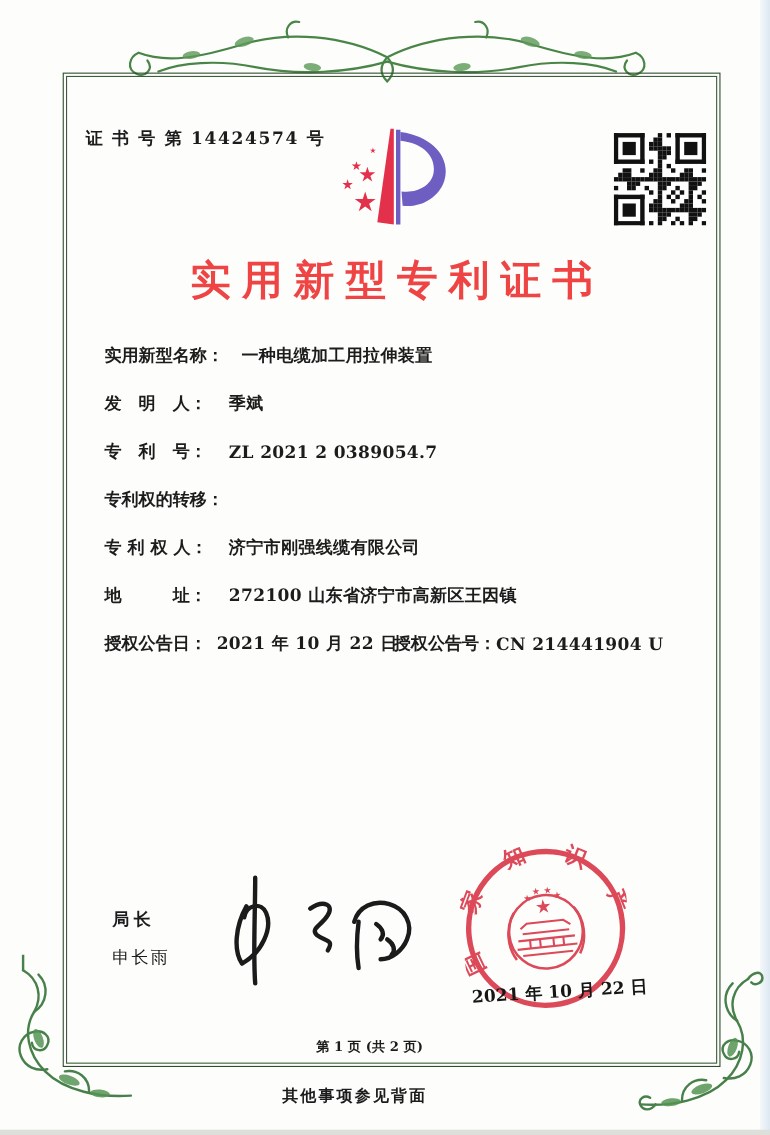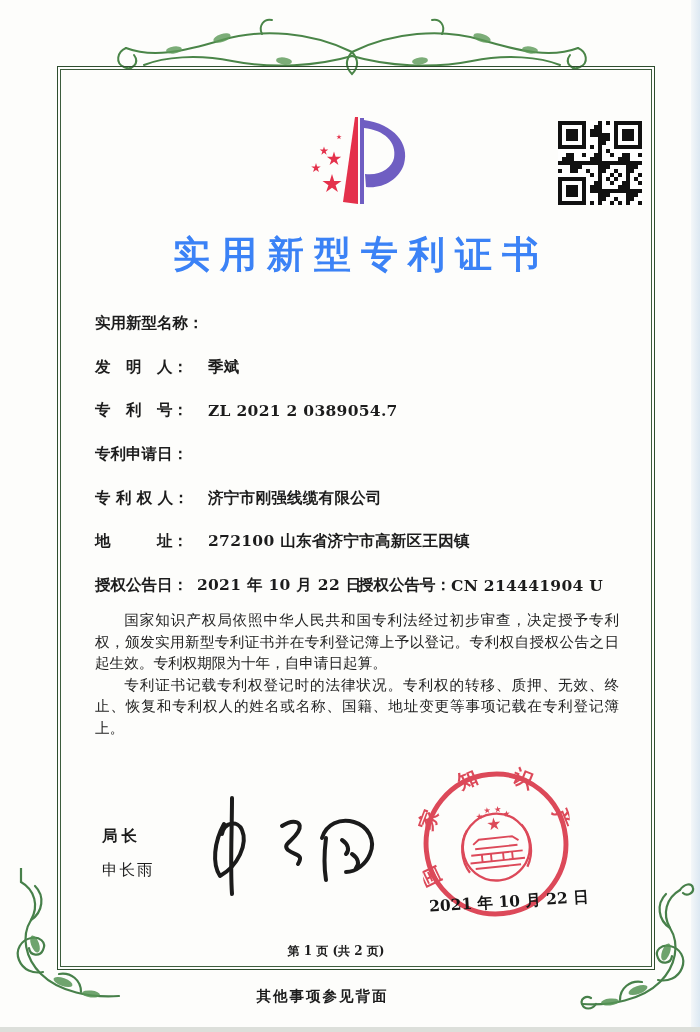--- a/index.html
+++ b/index.html
@@ -14,21 +14,21 @@
   
   .frame-outer{position:absolute;left:57px;top:66px;width:598px;height:904px;
     border:1.5px solid #2e4d2e;box-sizing:border-box;}
   .frame-inner{position:absolute;left:2px;top:2px;right:2px;bottom:2px;
     border:1px solid #3c5c3c;}
   .cert-no{position:absolute;left:78px;top:116px;font-size:15.5px;font-weight:600;
     letter-spacing:1.5px;white-space:pre;}
   .logo{position:absolute;left:298px;top:114px;}
   .qr{position:absolute;left:558px;top:121px;width:84px;height:84px;background:#fff;}
   .title{position:absolute;left:57px;top:230px;width:598px;text-align:center;
-    font-size:37px;font-weight:700;letter-spacing:10px;text-indent:10px;color:#3b82f6;}
+    font-size:37px;font-weight:700;letter-spacing:10px;text-indent:10px;color:#ef4444;}
   .fields{position:absolute;left:95px;top:302px;width:530px;font-size:15.5px;}
   .field-row{height:43.6px;display:flex;align-items:center;position:relative;gap:16px;}
   .flabel{display:inline-block;min-width:97px;font-weight:700;white-space:pre;}
   .fvalue{font-weight:600;white-space:pre;letter-spacing:.3px;}
   .pair2{position:absolute;left:263px;display:flex;align-items:center;}
   .paras{position:absolute;left:95px;top:609px;width:524px;font-size:14.6px;
     line-height:21.6px;font-weight:500;text-align:justify;color:#222;}
   .paras p{margin:0;text-indent:2em;}
   .sig-title{position:absolute;left:102px;top:826px;font-size:15.5px;font-weight:700;letter-spacing:4px;}
   .sig-name{position:absolute;left:102px;top:860px;font-size:15.5px;font-weight:400;letter-spacing:2px;}
@@ -73,20 +73,21 @@
         <ellipse cx="172" cy="47" rx="8" ry="3.5" transform="rotate(8 172 47)"></ellipse>
         <ellipse cx="308" cy="47" rx="8" ry="3.5" transform="rotate(-8 308 47)"></ellipse>
       </g>
     </svg>
   </div>
 
   <div class="frame-outer">
     <div class="frame-inner"></div>
   </div>
 
+  <div class="cert-no">证 书 号 第 14424574 号</div>
 
   <div class="logo">
     <svg width="112" height="94" viewBox="0 0 112 94">
       <defs>
         <polygon id="star" points="0,-1 .22,-.31 .95,-.31 .36,.12 .59,.81 0,.38 -.59,.81 -.36,.12 -.95,-.31 -.22,-.31"></polygon>
       </defs>
       <polygon points="57,3 60,3 60,90 45,88" fill="#e4314b"></polygon>
       <polygon points="62,4 66,4 66,90 62,90" fill="#6f5ec2"></polygon>
       <path d="M66,6 C96,10 112,30 106,50 C101,66 84,75 68,73 L67,60 C82,62 94,54 96,44 C99,28 86,16 66,14 Z" fill="#6f5ec2"></path>
       <g fill="#e4314b">
@@ -248,31 +249,32 @@
         <rect x="74.80000000000001" y="88" width="4.4" height="4.4" fill="#111"></rect>
         <rect x="88" y="88" width="4.4" height="4.4" fill="#111"></rect>
       </svg>
   </div>
 
   <div class="title">实用新型专利证书</div>
 
   <div class="fields">
     <div class="field-row">
       <span class="flabel">实用新型名称：</span>
+      <span class="fvalue">一种电缆加工用拉伸装置</span>
     </div>
     <div class="field-row">
       <span class="flabel">发　明　人：</span>
       <span class="fvalue">季斌</span>
     </div>
     <div class="field-row">
       <span class="flabel">专　利　号：</span>
       <span class="fvalue">ZL 2021 2 0389054.7</span>
     </div>
     <div class="field-row">
-      <span class="flabel">专利申请日：</span>
+      <span class="flabel">专利权的转移：</span>
     </div>
     <div class="field-row">
       <span class="flabel">专 利 权 人：</span>
       <span class="fvalue">济宁市刚强线缆有限公司</span>
     </div>
     <div class="field-row">
       <span class="flabel">地　　　址：</span>
       <span class="fvalue">272100 山东省济宁市高新区王因镇</span>
     </div>
     <div class="field-row">
@@ -280,24 +282,20 @@
         <span class="flabel">授权公告日：</span>
         <span class="fvalue">2021 年 10 月 22 日</span>
       </span>
       <span class="pair2">
         <span class="flabel" style="min-width:0">授权公告号：</span>
         <span class="fvalue">CN 214441904 U</span>
       </span>
     </div>
   </div>
 
-  <div class="paras">
-    <p>国家知识产权局依照中华人民共和国专利法经过初步审查，决定授予专利权，颁发实用新型专利证书并在专利登记簿上予以登记。专利权自授权公告之日起生效。专利权期限为十年，自申请日起算。</p>
-    <p>专利证书记载专利权登记时的法律状况。专利权的转移、质押、无效、终止、恢复和专利权人的姓名或名称、国籍、地址变更等事项记载在专利登记簿上。</p>
-  </div>
 
   <div class="sig-title">局长</div>
   <div class="sig-name">申长雨</div>
   <div class="sig-script">
     <svg width="195" height="108" viewBox="0 0 195 108">
       <g stroke="#1b1b1b" stroke-width="4" fill="none" stroke-linecap="round" stroke-linejoin="round">
         <path d="M38,34 C28,52 26,74 34,86 C52,76 62,54 56,40 C52,30 38,32 36,44"></path>
         <path d="M46,8 C46,40 44,78 46,104"></path>
         <path d="M96,36 C108,28 118,32 112,42 C106,52 96,54 102,60 C110,66 118,64 112,74"></path>
         <path d="M136,48 C140,34 154,28 168,32 C182,36 190,50 184,64 C180,74 170,82 160,82"></path>

